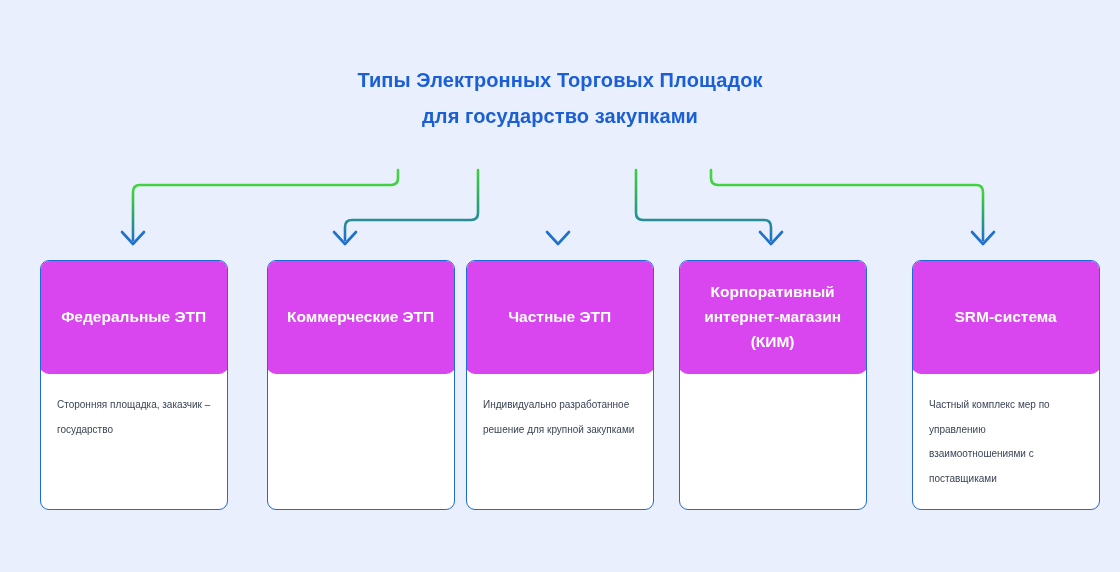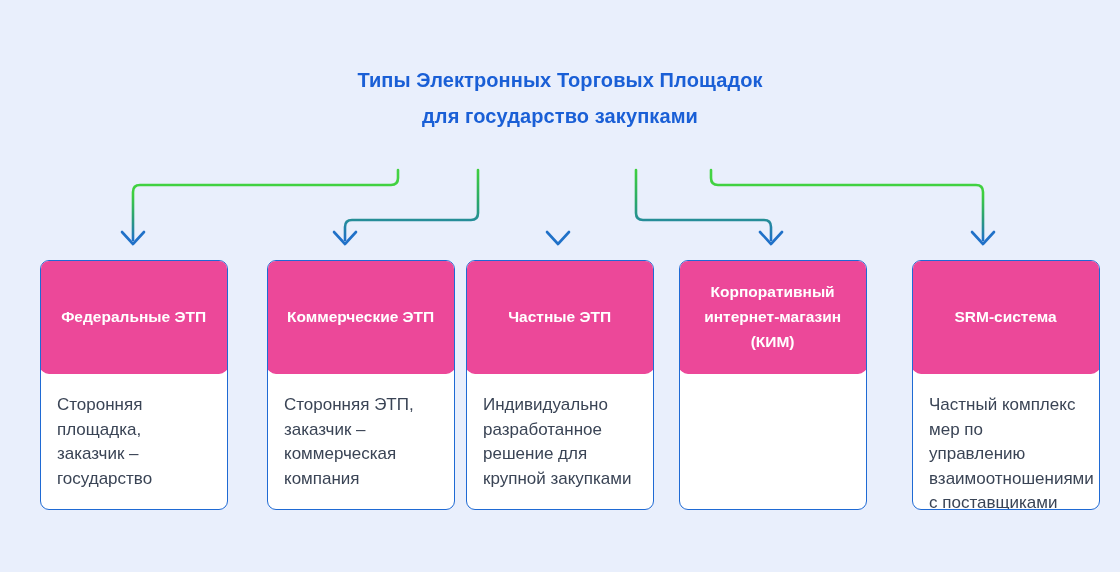--- a/index.html
+++ b/index.html
@@ -66,21 +66,21 @@
     border-radius: 9px;
     box-sizing: border-box;
     overflow: hidden;
   }
   .card-header {
     position: absolute;
     left: -1.4px;
     top: -1.4px;
     width: 188px;
     min-height: 114px;
-    background: #ec4899;
+    background: #d946ef;
     border-radius: 9px;
     box-sizing: border-box;
     display: flex;
     align-items: center;
     justify-content: center;
     padding: 8px 14px;
   }
   .card-header-text {
     color: #ffffff;
     font-size: 15.5px;
@@ -91,21 +91,21 @@
   .card-body {
     position: absolute;
     left: 0;
     top: 114px;
     width: 186px;
     box-sizing: border-box;
     padding: 18px 16px 0 16px;
   }
   .card-body-text {
     color: #3a4455;
-    font-size: 17px;
+    font-size: 10px;
     line-height: 24.5px;
     text-align: left;
   }
 
   
   .card-0 { left: 40px; }
   .card-1 { left: 267px; }
   .card-2 { left: 466px; }
   .card-3 { left: 679px; }
   .card-4 { left: 912px; border-radius: 9px; }
@@ -174,23 +174,20 @@
       </div>
       <div class="card-body">
         <div class="card-body-text">Сторонняя площадка, заказчик – государство</div>
       </div>
     </div>
 
     <div class="card card-1">
       <div class="card-header">
         <div class="card-header-text">Коммерческие ЭТП</div>
       </div>
-      <div class="card-body">
-        <div class="card-body-text">Сторонняя ЭТП, заказчик – коммерческая компания</div>
-      </div>
     </div>
 
     <div class="card card-2">
       <div class="card-header">
         <div class="card-header-text">Частные ЭТП</div>
       </div>
       <div class="card-body">
         <div class="card-body-text">Индивидуально разработанное решение для крупной закупками</div>
       </div>
     </div>

